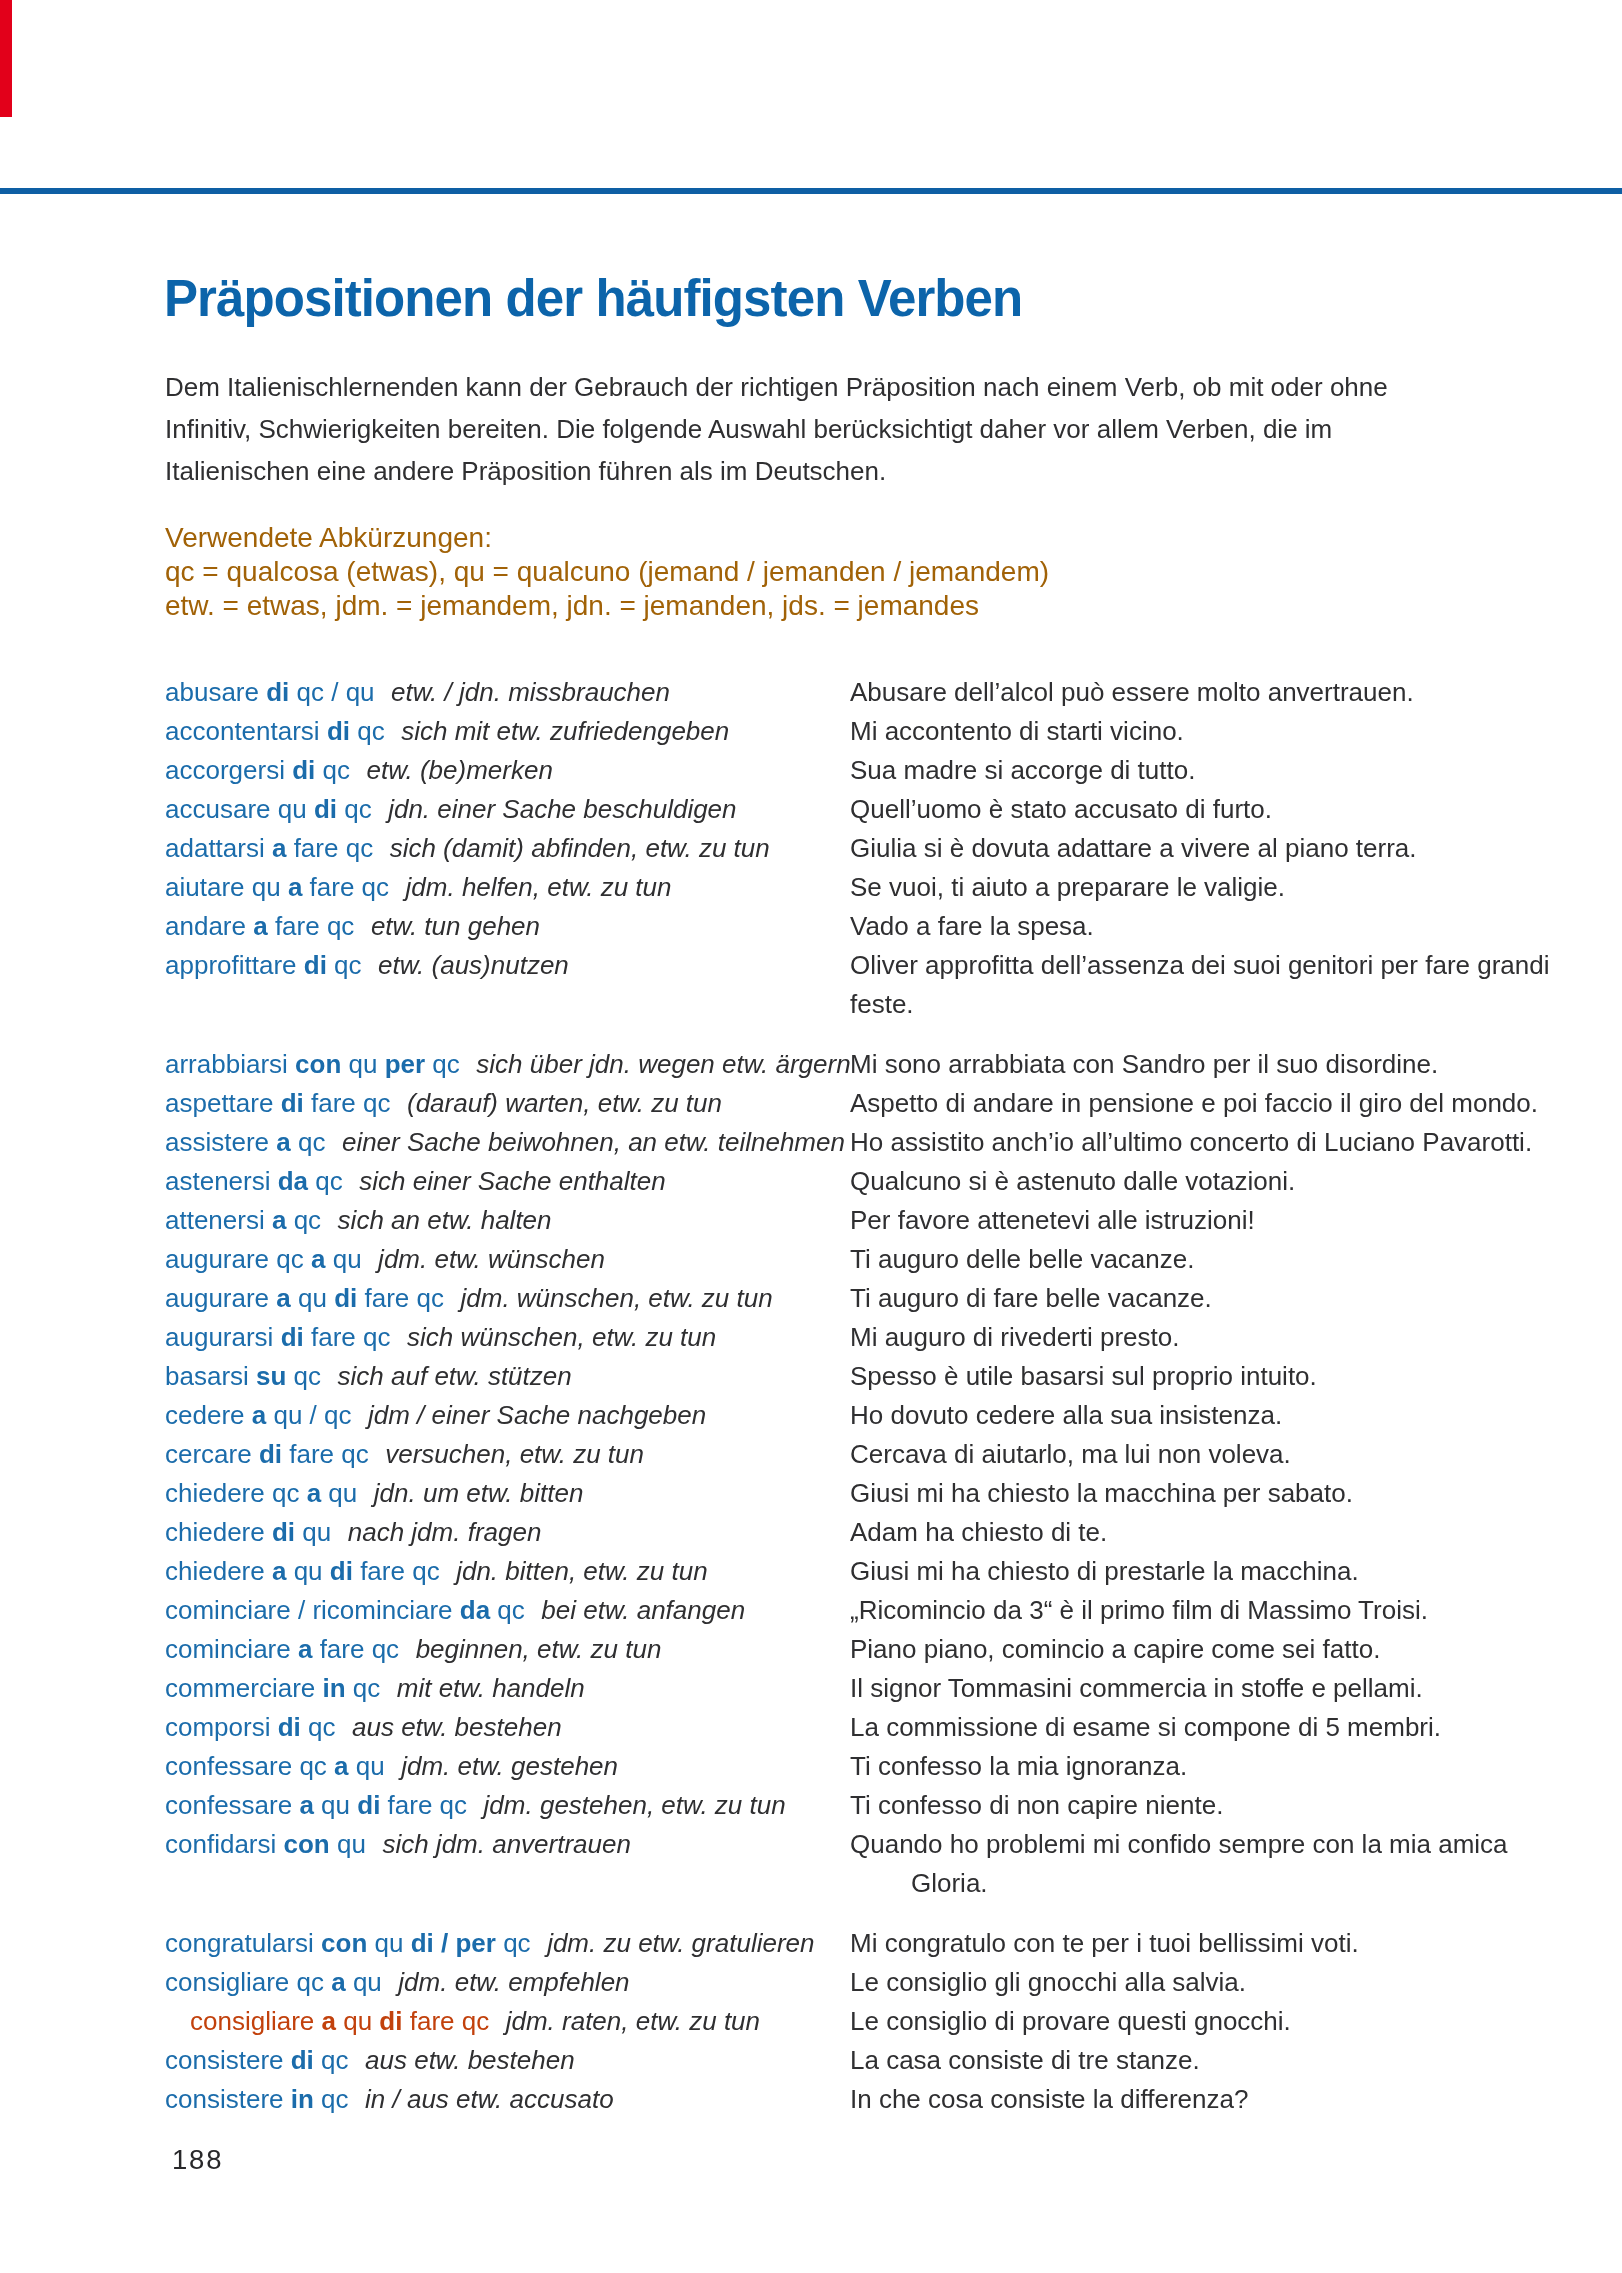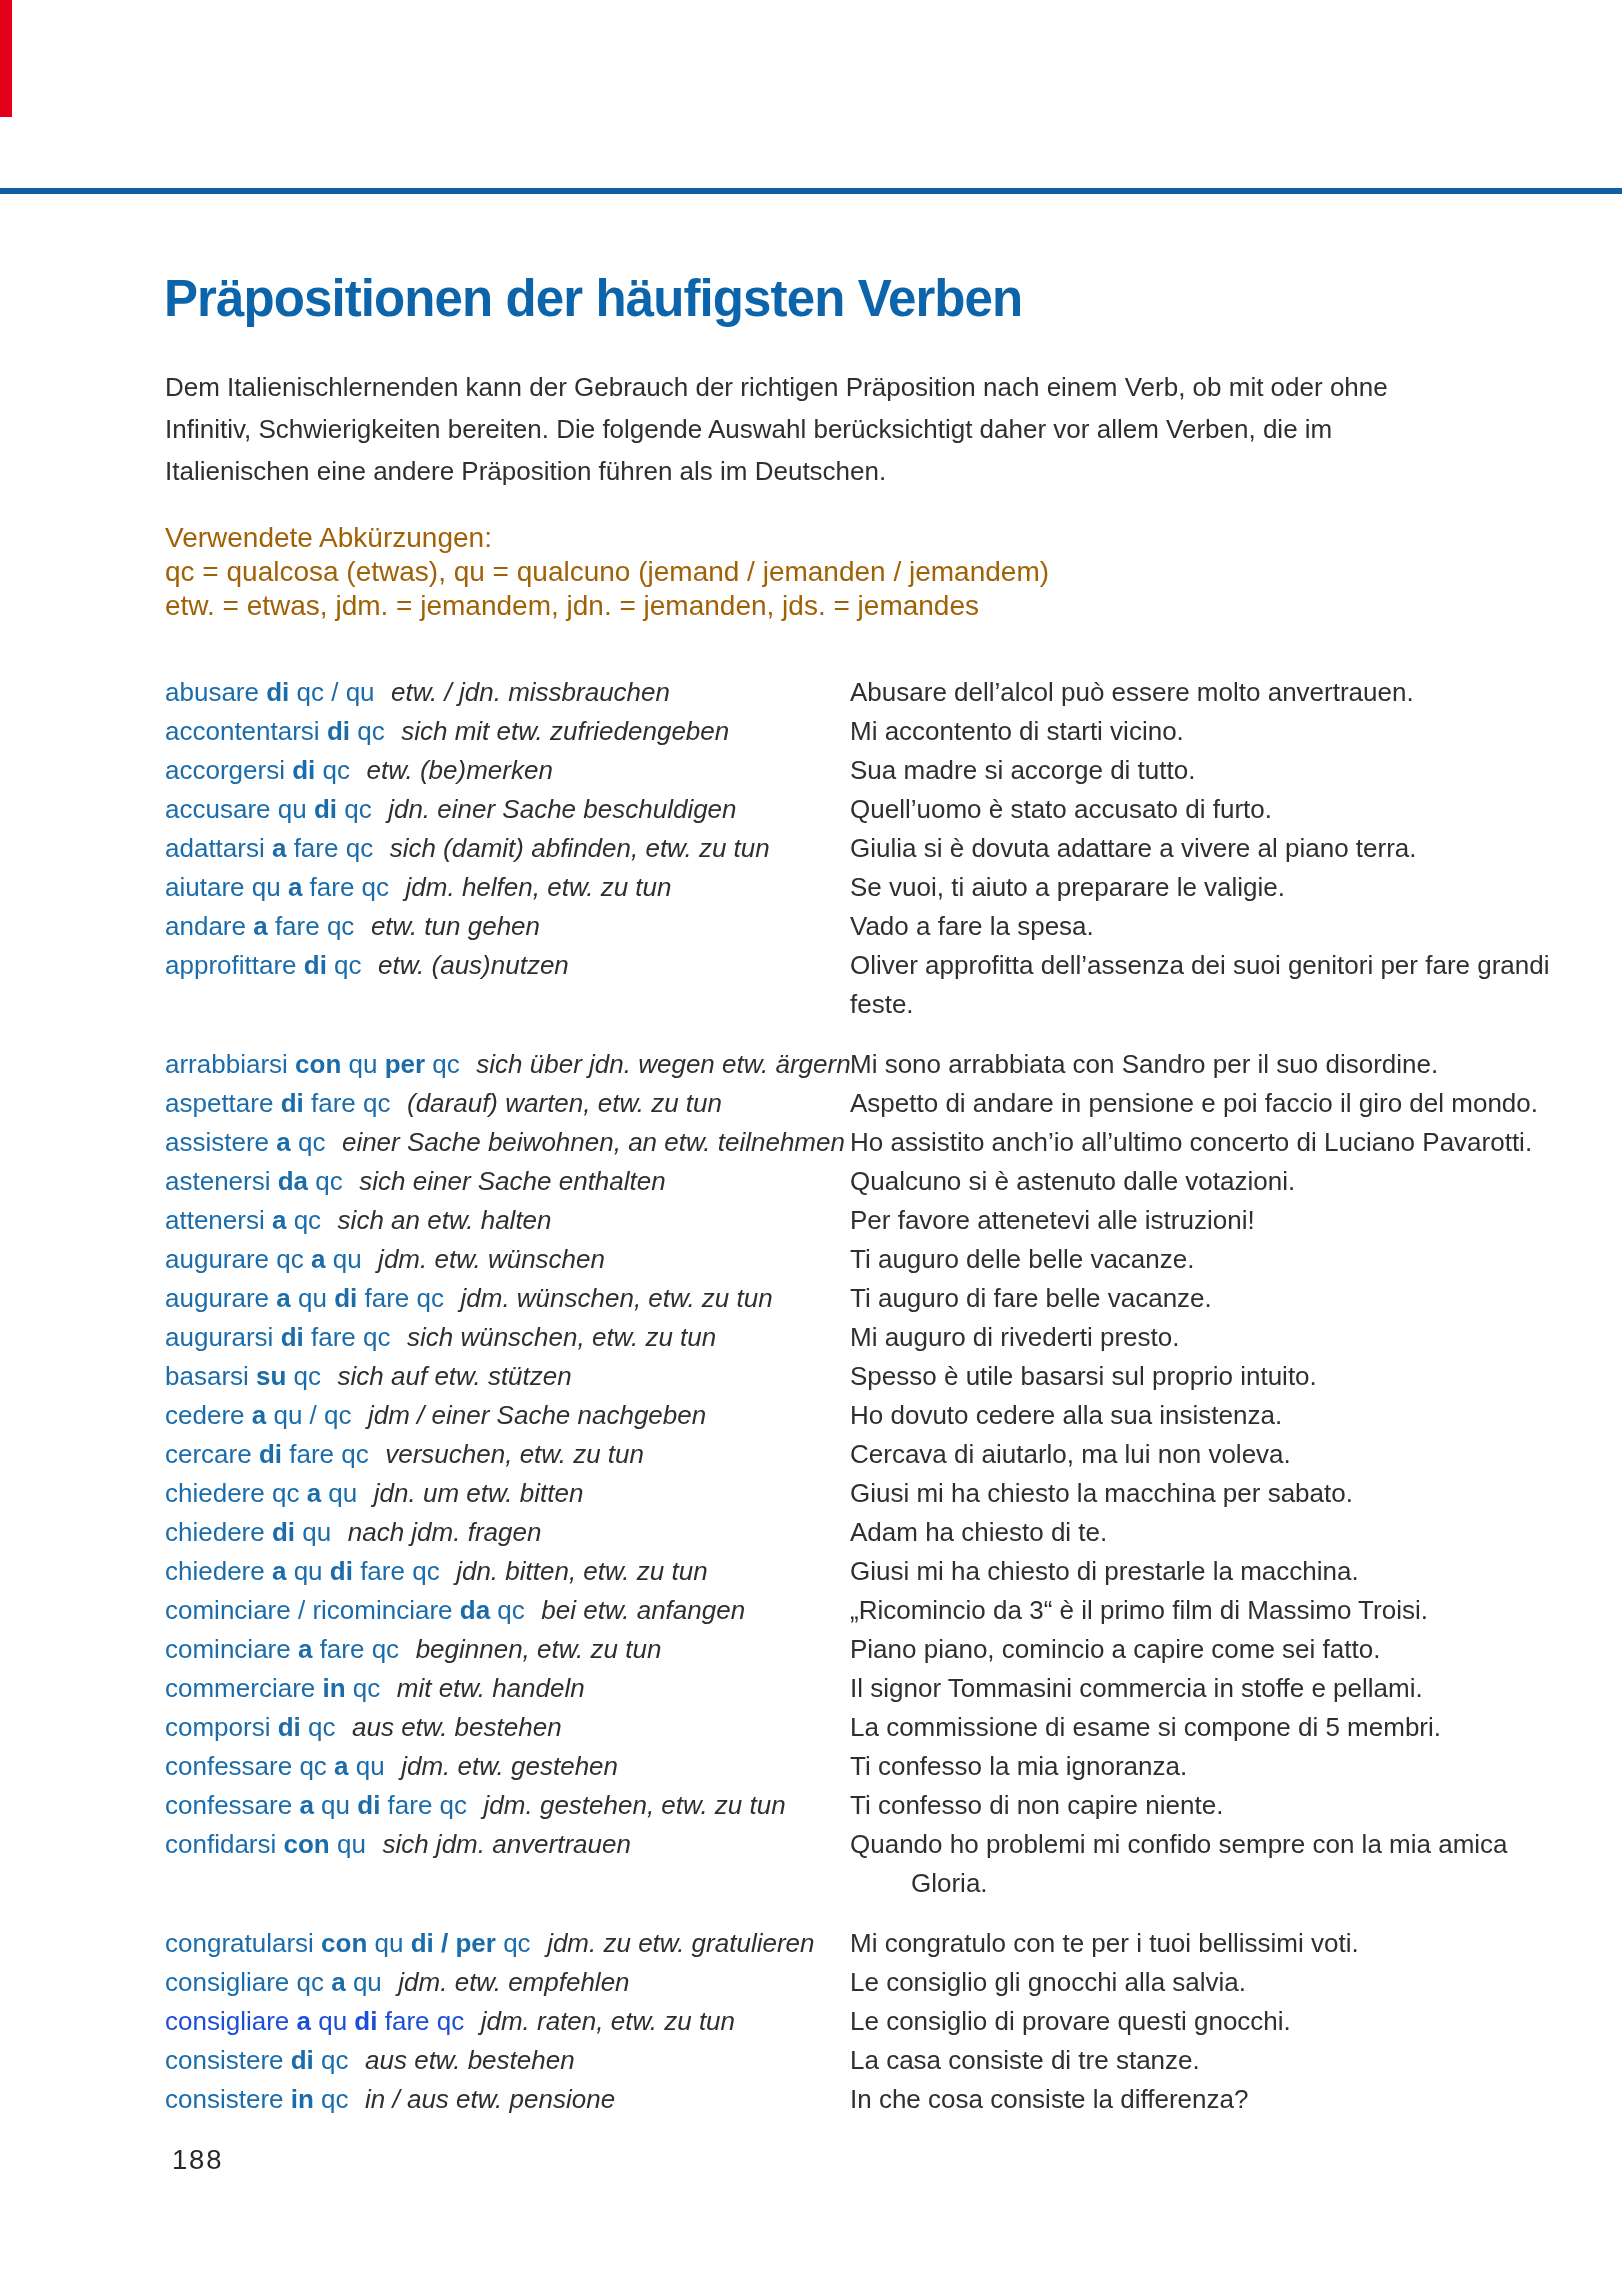--- a/index.html
+++ b/index.html
@@ -197,28 +197,28 @@
       </div>
       <div class="row group-gap">
         <div class="cell-left"><span class="it" style="color: rgb(27, 108, 171);">congratularsi <b>con</b> qu <b>di / per</b> qc</span><span class="de">jdm. zu etw. gratulieren</span></div>
         <div class="cell-right">Mi congratulo con te per i tuoi bellissimi voti.</div>
       </div>
       <div class="row">
         <div class="cell-left"><span class="it" style="color: rgb(27, 108, 171);">consigliare qc <b>a</b> qu</span><span class="de">jdm. etw. empfehlen</span></div>
         <div class="cell-right">Le consiglio gli gnocchi alla salvia.</div>
       </div>
       <div class="row">
-        <div class="cell-left"><span class="it" style="color: #1d4ed8;">consigliare <b>a</b> qu <b>di</b> fare qc</span><span class="de">jdm. raten, etw. zu tun</span></div>
+        <div class="cell-left"><span class="it" style="color: #c2410c; margin-left: 25px;">consigliare <b>a</b> qu <b>di</b> fare qc</span><span class="de">jdm. raten, etw. zu tun</span></div>
         <div class="cell-right">Le consiglio di provare questi gnocchi.</div>
       </div>
       <div class="row">
         <div class="cell-left"><span class="it" style="color: rgb(27, 108, 171);">consistere <b>di</b> qc</span><span class="de">aus etw. bestehen</span></div>
         <div class="cell-right">La casa consiste di tre stanze.</div>
       </div>
       <div class="row">
-        <div class="cell-left"><span class="it" style="color: rgb(27, 108, 171);">consistere <b>in</b> qc</span><span class="de">in / aus etw. pensione</span></div>
+        <div class="cell-left"><span class="it" style="color: rgb(27, 108, 171);">consistere <b>in</b> qc</span><span class="de">in / aus etw. accusato</span></div>
         <div class="cell-right">In che cosa consiste la differenza?</div>
       </div>
     </div>
 
   <div class="page-number">188</div>
 </div>
 
 
 </body></html>

